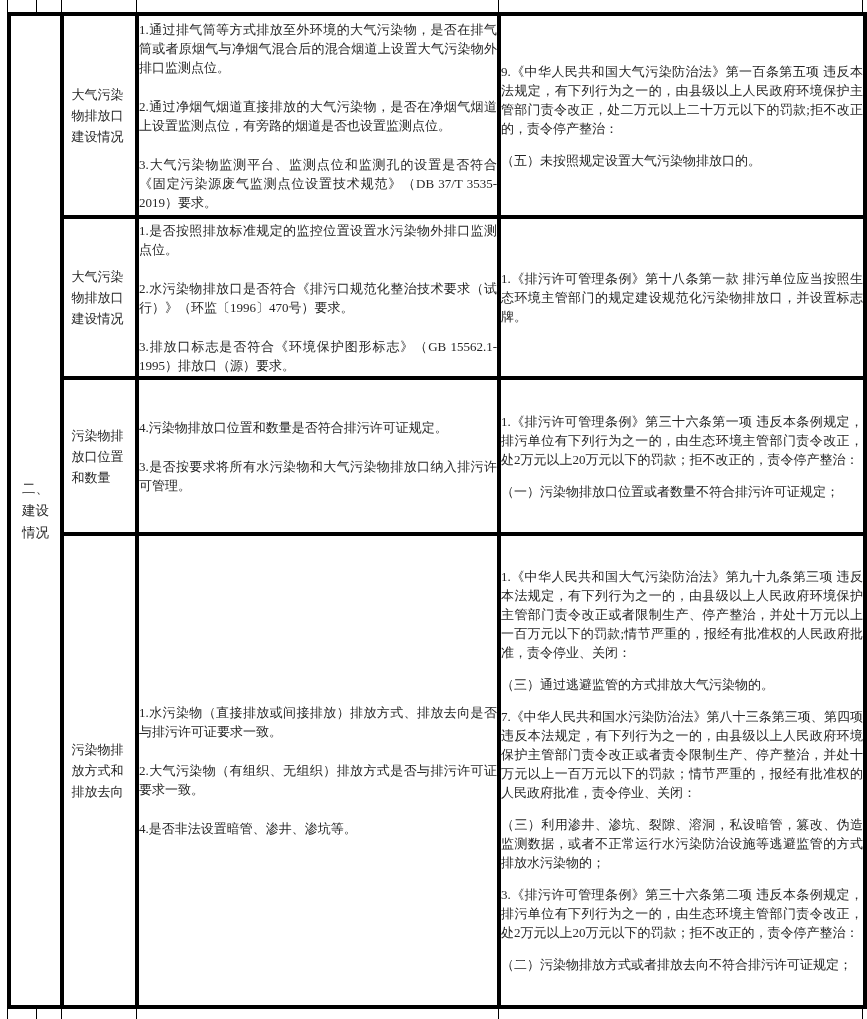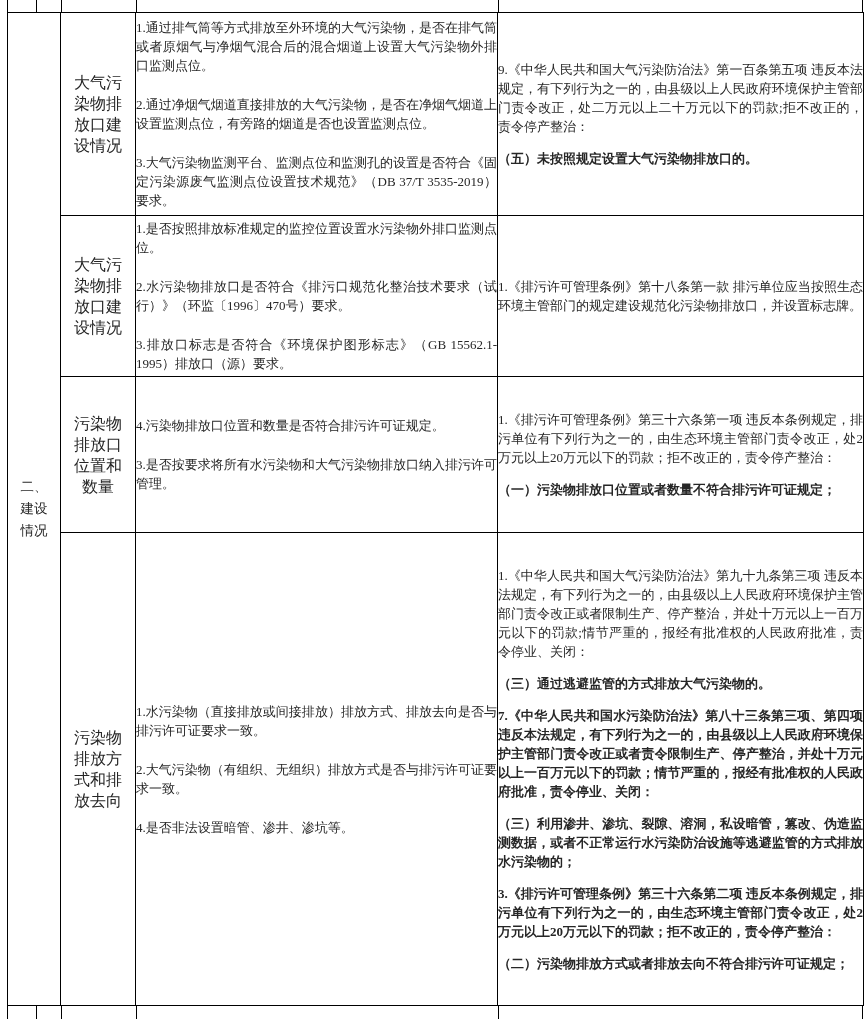--- a/index.html
+++ b/index.html
@@ -39,54 +39,54 @@
   table.checklist {
     position: absolute;
     left: 7px;
     top: 12px;
     width: 856px;
     height: 993px;
     border-collapse: collapse;
     table-layout: fixed;
   }
   table.checklist td {
-    border: 1px solid #000000;
+    border: 4px solid #000000;
     vertical-align: middle;
     padding: 0;
     overflow: hidden;
   }
 
   .section-cell { text-align: center; }
   .section-label {
     display: inline-block;
     white-space: pre-line;
     text-align: center;
     font-size: 13.5px;
     line-height: 22px;
   }
 
   .category-cell { text-align: center; }
   .category-label {
     display: inline-block;
     width: 56px;
     word-break: break-all;
-    text-align: center;
-    font-size: 16px;
+    text-align: left;
+    font-size: 13px;
     line-height: 21px;
   }
 
   .items-cell, .legal-cell {
     padding: 6px 10px;
     font-size: 13px;
     line-height: 19px;
     text-align: justify;
   }
   .items-cell .para, .legal-cell .para { margin: 0; }
   .items-cell .para + .para { margin-top: 20px; }
-  .legal-cell .para + .para { margin-top: 13px; font-weight: bold; }
+  .legal-cell .para + .para { margin-top: 13px; }
 </style>
 </head>
 <body>
 
 <div class="page">
 
   <div class="sliver sliver-top" style="border-bottom:none;">
     <div class="vline vl-a"></div>
     <div class="vline vl-b"></div>
     <div class="vline vl-c"></div>

